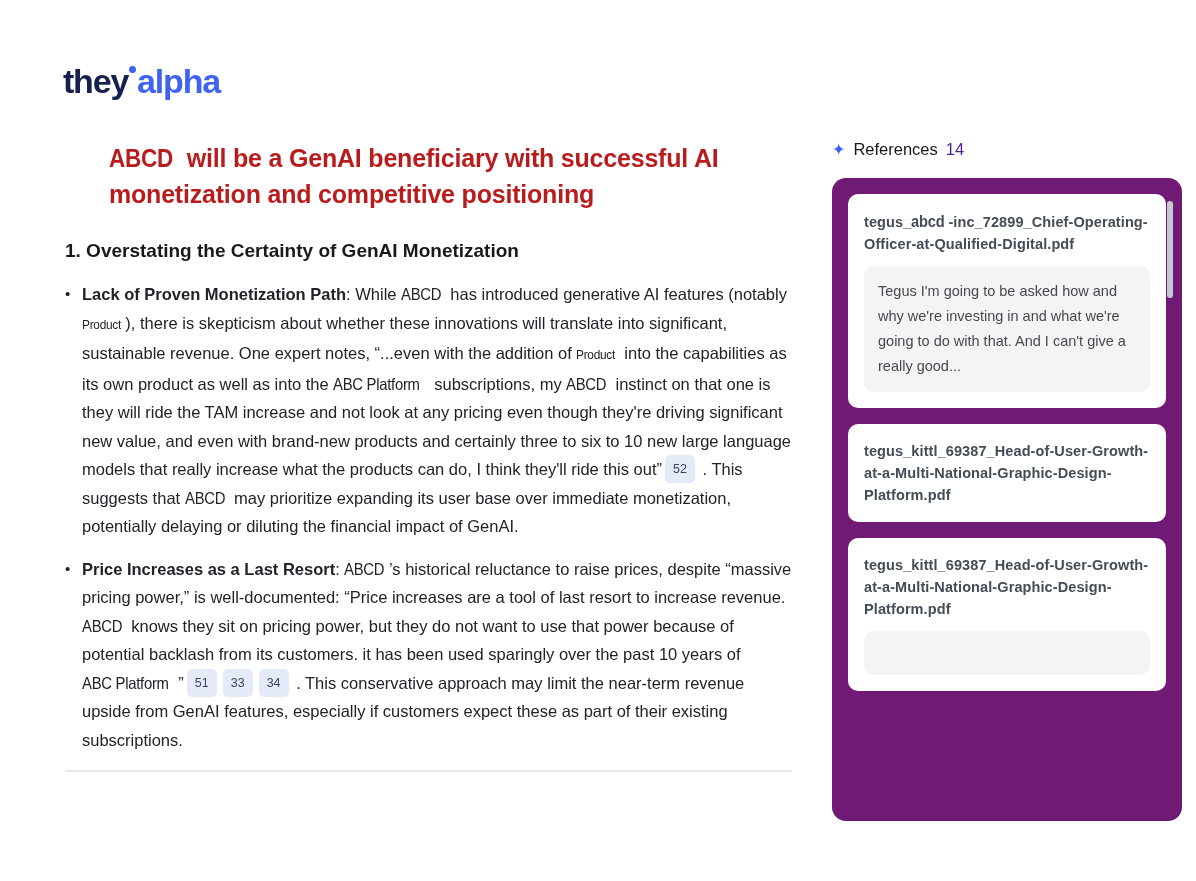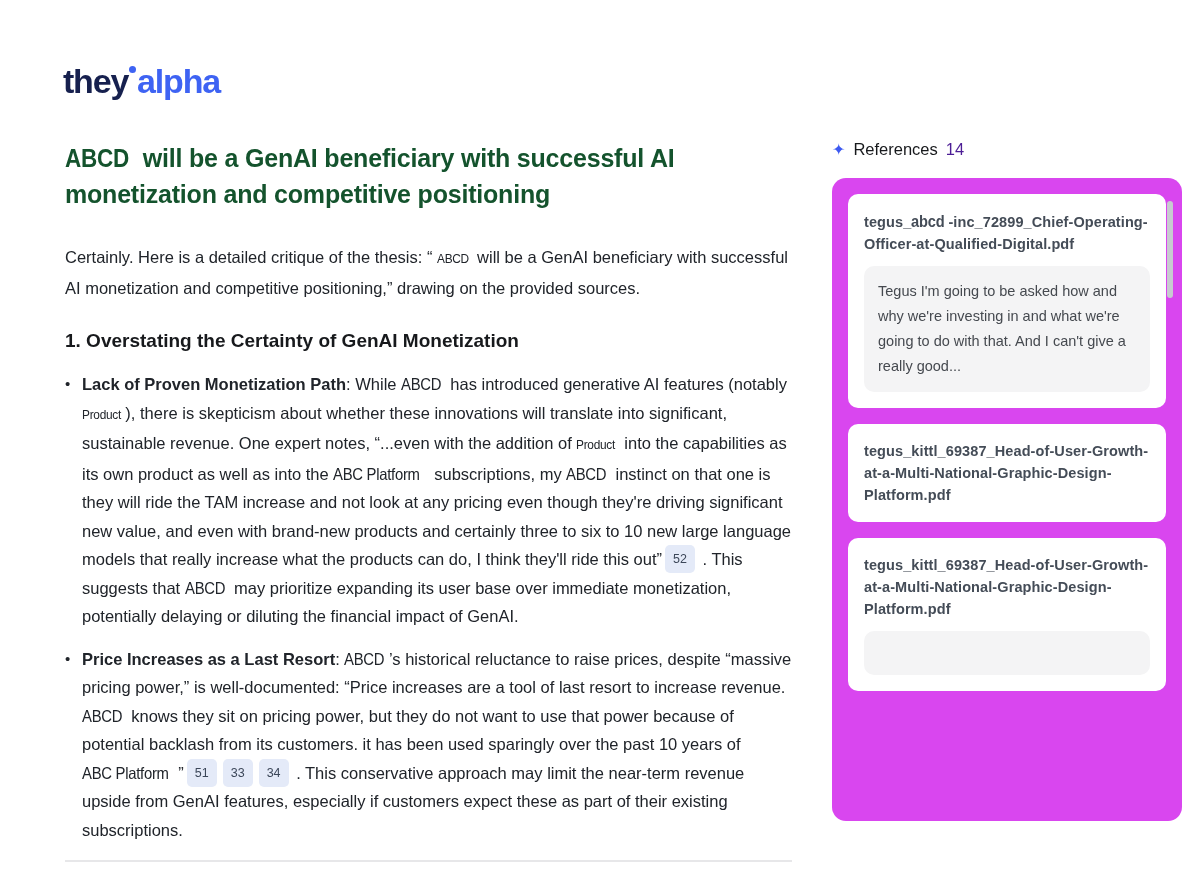--- a/index.html
+++ b/index.html
@@ -9,22 +9,22 @@
   
   .logo { position:absolute; left:63px; top:62px; font-size:34px; font-weight:700;
           letter-spacing:-1.2px; white-space:nowrap; }
   .logo-dark { color:#16204e; }
   .logo-blue { color:#3e63f3; }
   .logo-dot  { display:inline-block; width:7px; height:7px; border-radius:50%;
                background:#3e63f3; transform:translateY(-20px); margin:0 1px 0 1px; }
 
   
   .main { position:absolute; left:65px; top:140px; width:732px; }
-  h1.title { font-size:25px; line-height:36px; font-weight:700; color:#14532d;
-             letter-spacing:-0.2px; }
+  h1.title { font-size:25px; line-height:36px; font-weight:700; color:#b91c1c;
+             letter-spacing:-0.2px;margin-left:44px; }
   .intro { margin-top:31px; font-size:16.5px; line-height:28.5px; color:#20242a; }
   h2.section { margin-top:26px; font-size:19px; line-height:26px; font-weight:700; color:#17191c; }
   ul.bullets { margin-top:16px; list-style:none; }
   ul.bullets li { display:flex; margin-bottom:14px; }
   .bullet-dot { flex:0 0 17px; color:#20242a; font-size:15px; line-height:28.5px; }
   .bullet-text { flex:1; font-size:16.5px; line-height:28.5px; }
   .b { font-weight:700; }
   .tok { display:inline-block; transform:scaleX(0.9); transform-origin:left center;
          letter-spacing:-0.3px; }
   .tok-sm { font-size:0.8em; }
@@ -34,42 +34,41 @@
            margin:0 3px; cursor:pointer; }
   .divider { margin-top:16px; height:2px; background:#e7e7e9; width:727px; border:none; }
 
   
   .refs { position:absolute; left:832px; top:140px; width:350px; }
   .refs-header { display:flex; align-items:center; gap:8px; font-size:16.5px; }
   .sparkle { color:#3d5af1; font-size:16px; line-height:1; }
   .refs-label { font-weight:500; color:#17191c; }
   .refs-count { color:#4c1d95; }
   .refs-panel { position:relative; margin-top:19px; width:350px; height:643px;
-                background:#d946ef; border-radius:14px; padding:16px 16px 0 16px; overflow:hidden; }
+                background:#701a75; border-radius:14px; padding:16px 16px 0 16px; overflow:hidden; }
   .refs-scroll { height:612px; overflow:hidden; }
   .ref-card { background:#ffffff; border-radius:10px; padding:16px; margin-bottom:16px;
               cursor:pointer; }
   .ref-title { font-size:14.5px; line-height:22px; font-weight:600; color:#444c57;
                letter-spacing:0.1px; word-wrap:break-word; }
   .ref-quote { margin-top:11px; background:#f4f4f5; border-radius:10px; padding:13px 14px;
                font-size:14.5px; line-height:25px; color:#45494f; min-height:44px; }
   .scroll-thumb { position:absolute; right:9px; top:23px; width:6px; height:97px;
                   border-radius:3px; background:#c7cad0; }
 </style>
 </head>
 <body>
 
 <div class="logo">
   <span class="logo-dark">they</span><span class="logo-dot"></span><span class="logo-blue">alpha</span>
 </div>
 
 <div class="main">
   <h1 class="title"><span class="tok">ABCD</span><span> will be a GenAI beneficiary with successful AI monetization and competitive positioning</span></h1>
 
-  <p class="intro"><span>Certainly. Here is a detailed critique of the thesis: “ </span><span class="tok tok-sm">ABCD</span><span> will be a GenAI beneficiary with successful AI monetization and competitive positioning,” drawing on the provided sources.</span></p>
 
   <h2 class="section">1. Overstating the Certainty of GenAI Monetization</h2>
 
   <ul class="bullets">
     <li>
       <span class="bullet-dot">•</span>
       <span class="bullet-text"><span class="b">Lack of Proven Monetization Path</span><span>: While </span><span class="tok">ABCD</span><span> has introduced generative AI features (notably </span><span class="tok tok-sm">Product</span><span>), there is skepticism about whether these innovations will translate into significant, sustainable revenue. One expert notes, “...even with the addition of </span><span class="tok tok-sm">Product</span><span> into the capabilities as its own product as well as into the </span><span class="tok">ABC Platform</span><span> subscriptions, my </span><span class="tok">ABCD</span><span> instinct on that one is they will ride the TAM increase and not look at any pricing even though they're driving significant new value, and even with brand-new products and certainly three to six to 10 new large language models that really increase what the products can do, I think they'll ride this out”</span><span class="badge">52</span><span> . This suggests that </span><span class="tok">ABCD</span><span> may prioritize expanding its user base over immediate monetization, potentially delaying or diluting the financial impact of GenAI.</span></span>
     </li>
     <li>
       <span class="bullet-dot">•</span>

